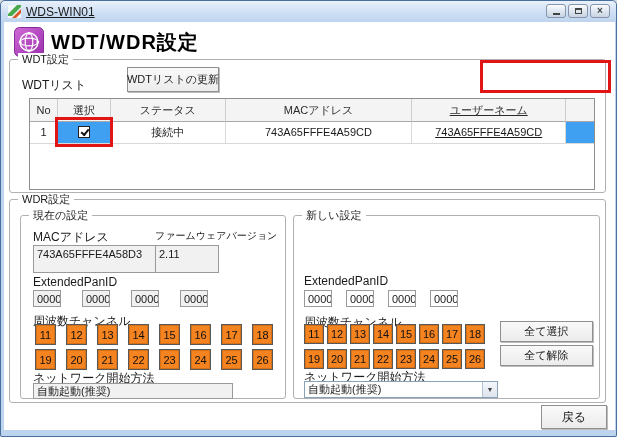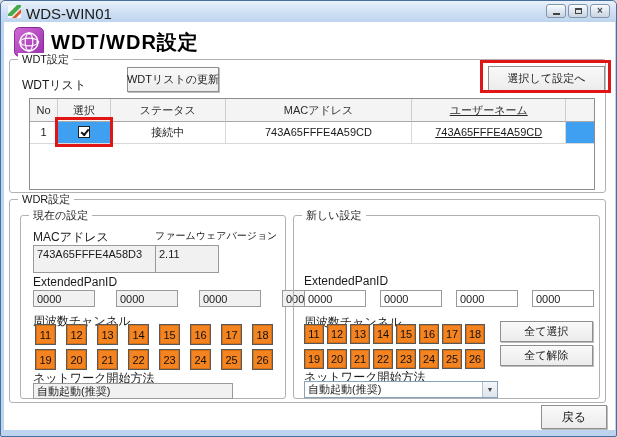--- a/index.html
+++ b/index.html
@@ -17,21 +17,21 @@
 
   
   .titlebar {
     position: absolute; left: 0; top: 0; right: 0; height: 21px;
     background: linear-gradient(#eaf2fb, #d3e2f5 45%, #bed4ef);
     border-radius: 4px 4px 0 0;
   }
   .app-icon { position: absolute; left: 7px; top: 4px; width: 13px; height: 13px; }
   .title-text {
     position: absolute; left: 25px; top: 4px;
-    font-size: 15px; color: #1b1b1b;
+    font-size: 12px; color: #1b1b1b; text-decoration: underline;
   }
   .win-controls { position: absolute; right: 6px; top: 3px; display: flex; gap: 2px; }
   .winbtn {
     width: 20px; height: 14px;
     background: linear-gradient(#fbfdfe, #dfe7f0 50%, #c8d4e2);
     border: 1px solid #8494aa; border-radius: 3px;
     display: flex; align-items: center; justify-content: center;
     font-size: 9px; line-height: 1; color: #333;
   }
   .glyph-min { display:block; width:7px; height:0; border-bottom:2px solid #444; margin-top:5px; }
@@ -132,21 +132,21 @@
 
   
   .field {
     position: absolute;
     border: 1px solid #9a9a9a; background: #f1f1f1;
     font-size: 11px; color: #1a1a1a;
     padding: 0 3px; line-height: 16px; height: 28px;
     overflow: hidden; white-space: nowrap;
   }
   .extpan-row { position: absolute; display: flex; }
-  .extpan-row .field { position: static; width: 62px; height: 17px; }
+  .extpan-row .field { position: static; width: 28px; height: 17px; }
   .row-current { left: 12px; top: 74px; gap: 21px; }
   .row-new { left: 10px; top: 74px; gap: 14px; }
   .row-new .field { background: #fff; }
 
   
   .chan-grid { position: absolute; display: flex; flex-wrap: wrap; }
   .chan-grid-current { left: 14px; top: 108px; width: 242px; column-gap: 10px; row-gap: 4px; }
   .chan-grid-new { left: 10px; top: 108px; width: 184px; column-gap: 3px; row-gap: 5px; }
   .chan {
     background: #f5831f;
@@ -224,21 +224,20 @@
       <circle cx="6.2" cy="15" r="1.5" fill="#fff"></circle>
         <circle cx="23.8" cy="15" r="1.5" fill="#fff"></circle>
     </svg>
     <div class="page-title">WDT/WDR設定</div>
 
     <div class="group wdt-group">
       <span class="group-label">WDT設定</span>
 
       <span class="label" style="left:12px; top:17px;">WDTリスト</span>
       <div class="btn btn-refresh">WDTリストの更新</div>
-      <div class="btn btn-select">選択して設定へ</div>
 
       <div class="wdt-table">
         <div class="trow thead">
           <div class="cell col-no">No</div>
           <div class="cell col-select">選択</div>
           <div class="cell col-status">ステータス</div>
           <div class="cell col-mac">MACアドレス</div>
           <div class="cell col-user">ユーザーネーム</div>
           <div class="cell col-extra"></div>
         </div>

